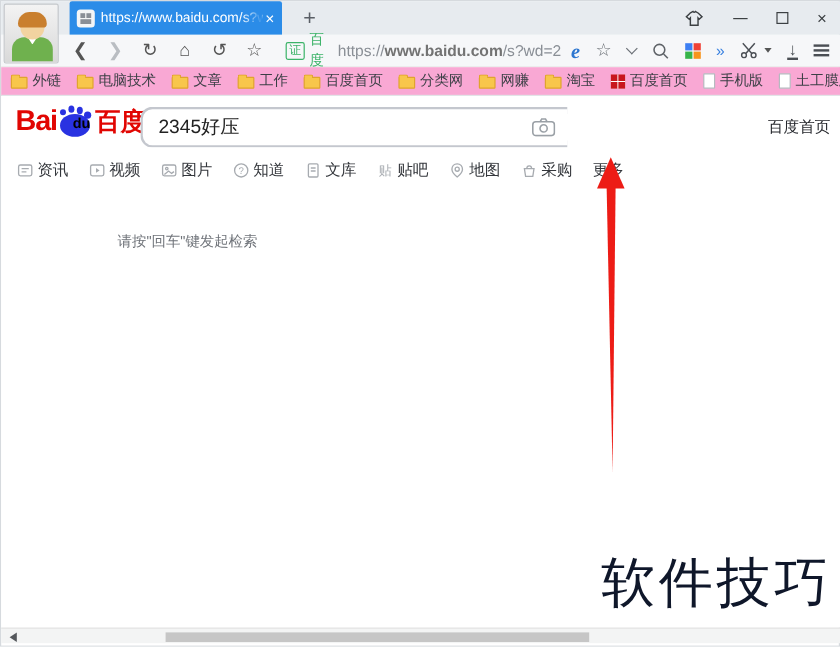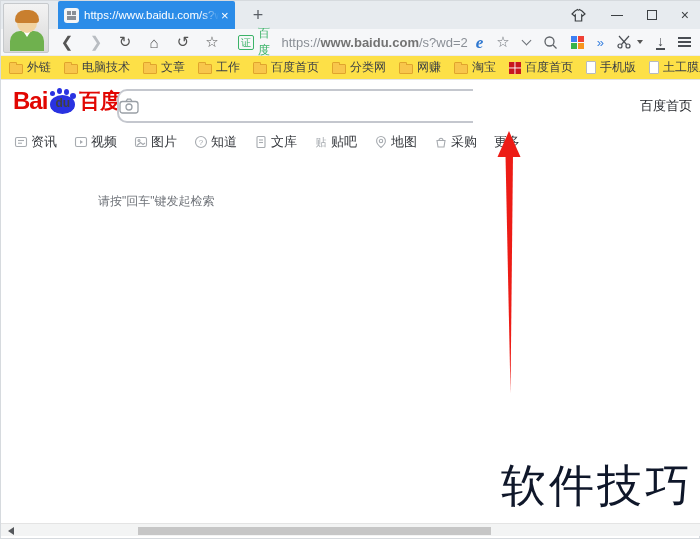--- a/index.html
+++ b/index.html
@@ -55,21 +55,21 @@
   .grid-icon i:nth-child(1){ background:#3d7ff3; } .grid-icon i:nth-child(2){ background:#ef4136; }
   .grid-icon i:nth-child(3){ background:#36b44a; } .grid-icon i:nth-child(4){ background:#f7941d; }
   .dbl-chev { color:#3b82e0; font-size:13px; }
   .dl-icon { font-size:14px; color:#4a4e54; border-bottom:2px solid #4a4e54; line-height:12px; padding:0 1px 1px; }
   .burger { display:flex; flex-direction:column; gap:2.5px; }
   .burger i { width:13px; height:1.6px; background:#4a4e54; }
   .mini-caret { width:0; height:0; border-left:3px solid transparent; border-right:3px solid transparent;
     border-top:4px solid #555; margin-left:-8px; }
 
   
-  .bookmarks { position:absolute; left:0; top:55px; width:700px; height:24px; background:#fde047;
+  .bookmarks { position:absolute; left:0; top:55px; width:700px; height:24px; background:#f9a8d4;
     border-bottom:1px solid #e2e4e7; display:flex; align-items:center; padding:0 8px; gap:13px; overflow:hidden; }
   .bm { display:flex; align-items:center; gap:4px; font-size:12px; color:#3b3f45; flex:none; }
   .folder-ic { width:14px; height:10px; background:#f8c64b; border:1px solid #e0a42d; border-radius:1px; position:relative; margin-top:3px; flex:none; }
   .folder-ic::before { content:""; position:absolute; top:-3.5px; left:-1px; width:6px; height:2.5px;
     background:#f8c64b; border:1px solid #e0a42d; border-bottom:none; border-radius:1.5px 1.5px 0 0; }
   .page-ic { width:10px; height:13px; background:#fff; border:1px solid #b6bac0; border-radius:1px; flex:none; }
   .pojie-ic { width:12px; height:12px; background:#c8161d; flex:none;
     background-image:linear-gradient(#fff 1px,transparent 1px),linear-gradient(90deg,#fff 1px,transparent 1px);
     background-size:6.5px 6.5px; background-position:-1px -1px; }
 
@@ -77,21 +77,21 @@
   .content { position:absolute; left:0; top:79px; width:700px; height:443px; background:#fff; }
   .logo { position:absolute; left:12px; top:7px; display:flex; align-items:center; }
   .logo-bai { color:#e10602; font-size:24px; font-weight:bold; letter-spacing:-1px; }
   .paw { position:relative; width:27px; height:27px; margin:0 1px 0 2px; }
   .paw .pad { position:absolute; left:1px; top:7px; width:25px; height:19px; background:#2932e1; border-radius:50%; }
   .paw .t1,.paw .t2,.paw .t3,.paw .t4 { position:absolute; background:#2932e1; border-radius:50%; }
   .paw .t1 { left:1px; top:3px; width:5px; height:5px; }
   .paw .t2 { left:8px; top:0; width:5px; height:6px; }
   .paw .t3 { left:15px; top:1px; width:5px; height:6px; }
   .paw .t4 { left:21px; top:5px; width:6px; height:6px; }
-  .paw .du { position:absolute; left:1px; top:8px; width:25px; text-align:center; color:#404040;
+  .paw .du { position:absolute; left:1px; top:8px; width:25px; text-align:right; color:#000000;
     font-size:12px; font-weight:bold; z-index:2; }
   .logo-cn { color:#e10602; font-size:21px; font-weight:bold; margin-left:2px; }
 
   .search-box { position:absolute; left:116px; top:9px; width:356px; height:34px; background:#fff;
     border:2px solid #c4c7ce; border-right:none; border-radius:10px 0 0 10px; display:flex; align-items:center; }
   .search-input { flex:1; border:none; outline:none; font-size:16px; padding-left:13px; color:#222;
     font-family:"Liberation Sans","DejaVu Sans",sans-serif; background:transparent; }
   .cam { margin-right:10px; flex:none; }
   .search-btn { position:absolute; left:472px; top:9px; width:94px; height:34px; background:#4e6ef2;
     color:#fff; font-size:15px; border:none; border-radius:0 10px 10px 0; cursor:pointer; letter-spacing:1px; }
@@ -248,20 +248,21 @@
           <span class="t2"></span>
           <span class="t3"></span>
           <span class="t4"></span>
         <span class="pad"></span>
         <span class="du">du</span>
       </span>
       <span class="logo-cn">百度</span>
     </div>
 
     <div class="search-box">
+      <input class="search-input" type="text" value="2345好压" style="">
       <svg class="cam" width="20" height="16" viewBox="0 0 20 16">
         <rect x="1" y="3.5" width="18" height="11.5" rx="2.5" fill="none" stroke="#9aa0a6" stroke-width="1.3"></rect>
         <path d="M7 3.5 L8.4 1.2 L11.6 1.2 L13 3.5" fill="none" stroke="#9aa0a6" stroke-width="1.3"></path>
         <circle cx="10" cy="9" r="3" fill="none" stroke="#9aa0a6" stroke-width="1.3"></circle>
       </svg>
     </div>
     <span class="home-link">百度首页</span>
 
     <div class="nav-row">
       <span class="nav-item">

